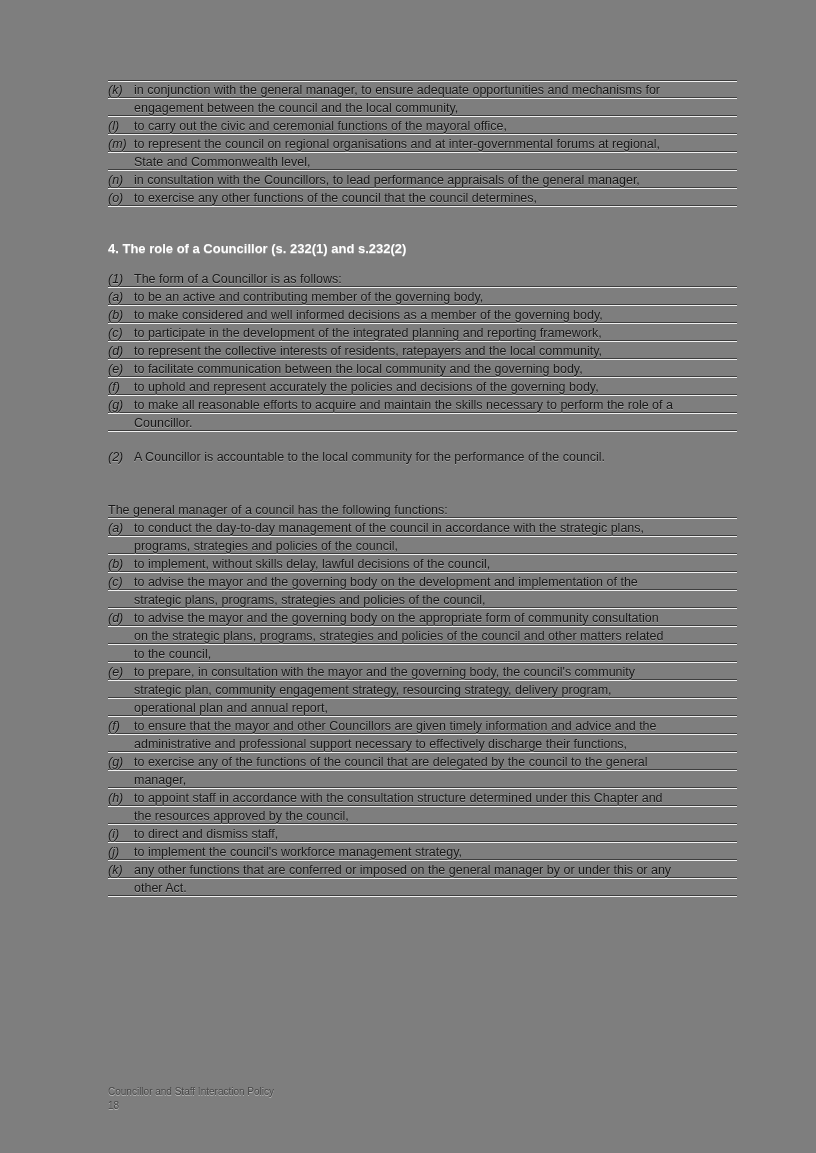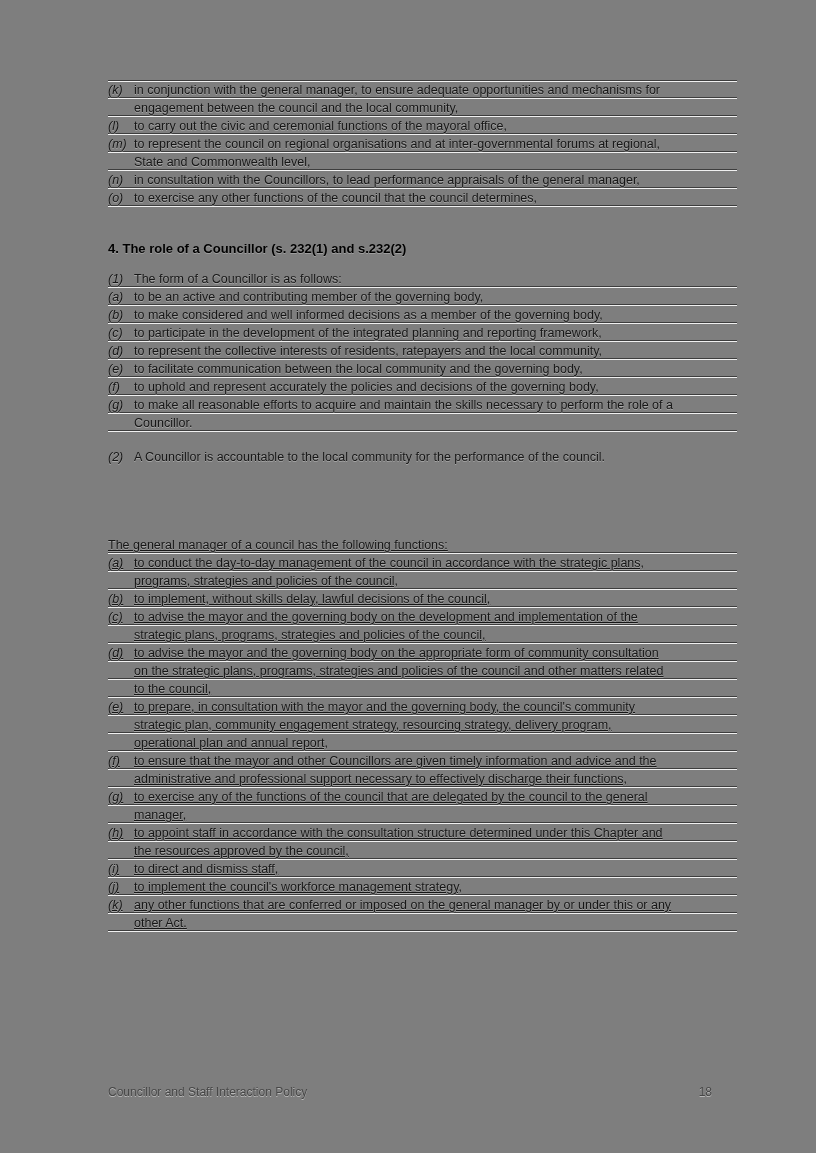--- a/index.html
+++ b/index.html
@@ -15,35 +15,36 @@
       #3d3d3d 16px, #3d3d3d 17px,
       #f0f0f0 17px, #f0f0f0 18px);
     text-shadow: 0 1px 0 rgba(255,255,255,0.30);
   }
   .ruled.cont { border-top:1px solid #3d3d3d; box-shadow: inset 0 1px 0 #f0f0f0; }
   .item { display:grid; grid-template-columns:26px 1fr; }
   .lbl { font-style:italic; }
   .txt { white-space:pre-wrap; }
   .heading {
     position:absolute; left:108px; width:629px; font-weight:bold; font-size:13px;
-    color:#000000; text-shadow:0 1px 0 rgba(255,255,255,0.25);
+    color:#ffffff; text-shadow:0 1px 0 rgba(255,255,255,0.25);
   }
   .clause { position:absolute; left:108px; width:629px; text-shadow:0 1px 0 rgba(255,255,255,0.30); }
   .footer {
     position:absolute; left:108px; width:604px; top:1085px;
     display:flex; justify-content:space-between; align-items:baseline;
-    font-size:12px; line-height:14px; color:#474747;
+    font-size:10px; line-height:14px; color:#474747;
     text-shadow:0 1px 0 rgba(255,255,255,0.45);
+    flex-direction:column;
   }
   #b1 { top:80px; }
   #h4 { top:240px; }
   #b2 { top:270px; }
   #c2 { top:448px; }
   #h5 { top:507px; }
-  #b3 { top:536px;text-decoration:underline; }
+  #b3 { top:501px; }
 </style>
 </head>
 <body>
 
 <div class="page">
 
   <div id="b1" class="block ruled cont">
     <div class="item">
       <span class="lbl">(k)</span>
       <span class="txt">in conjunction with the general manager, to ensure adequate opportunities and mechanisms for

